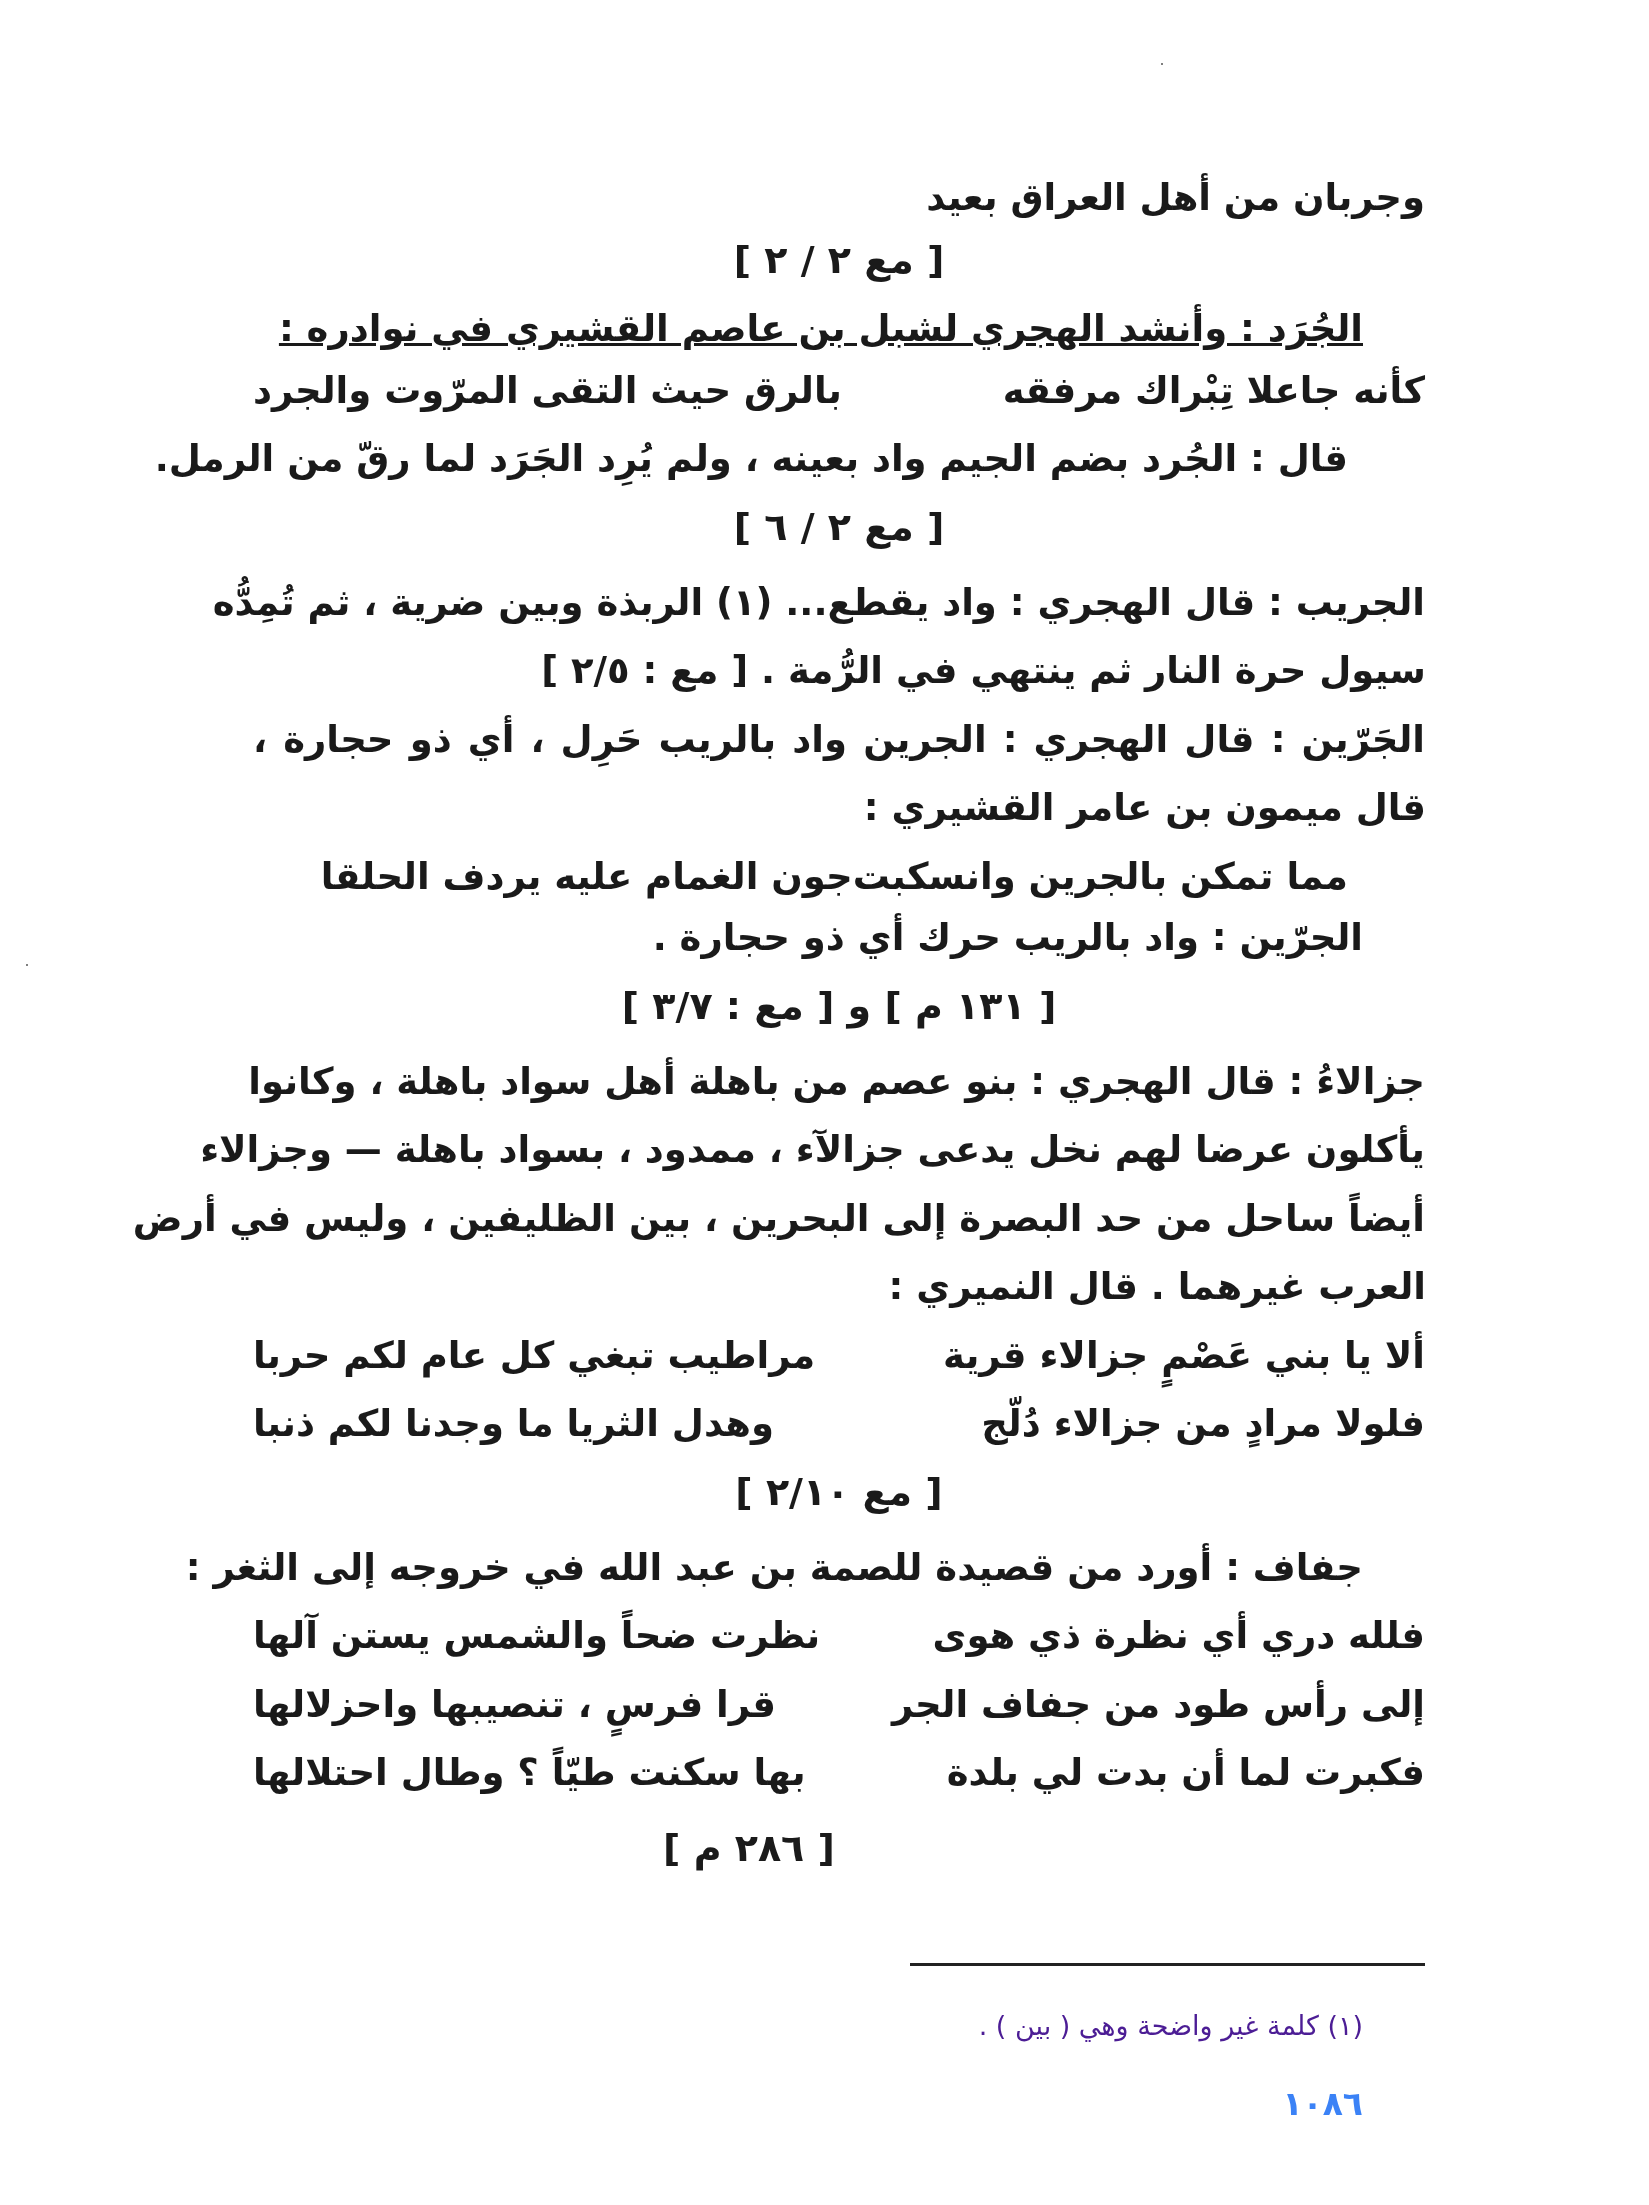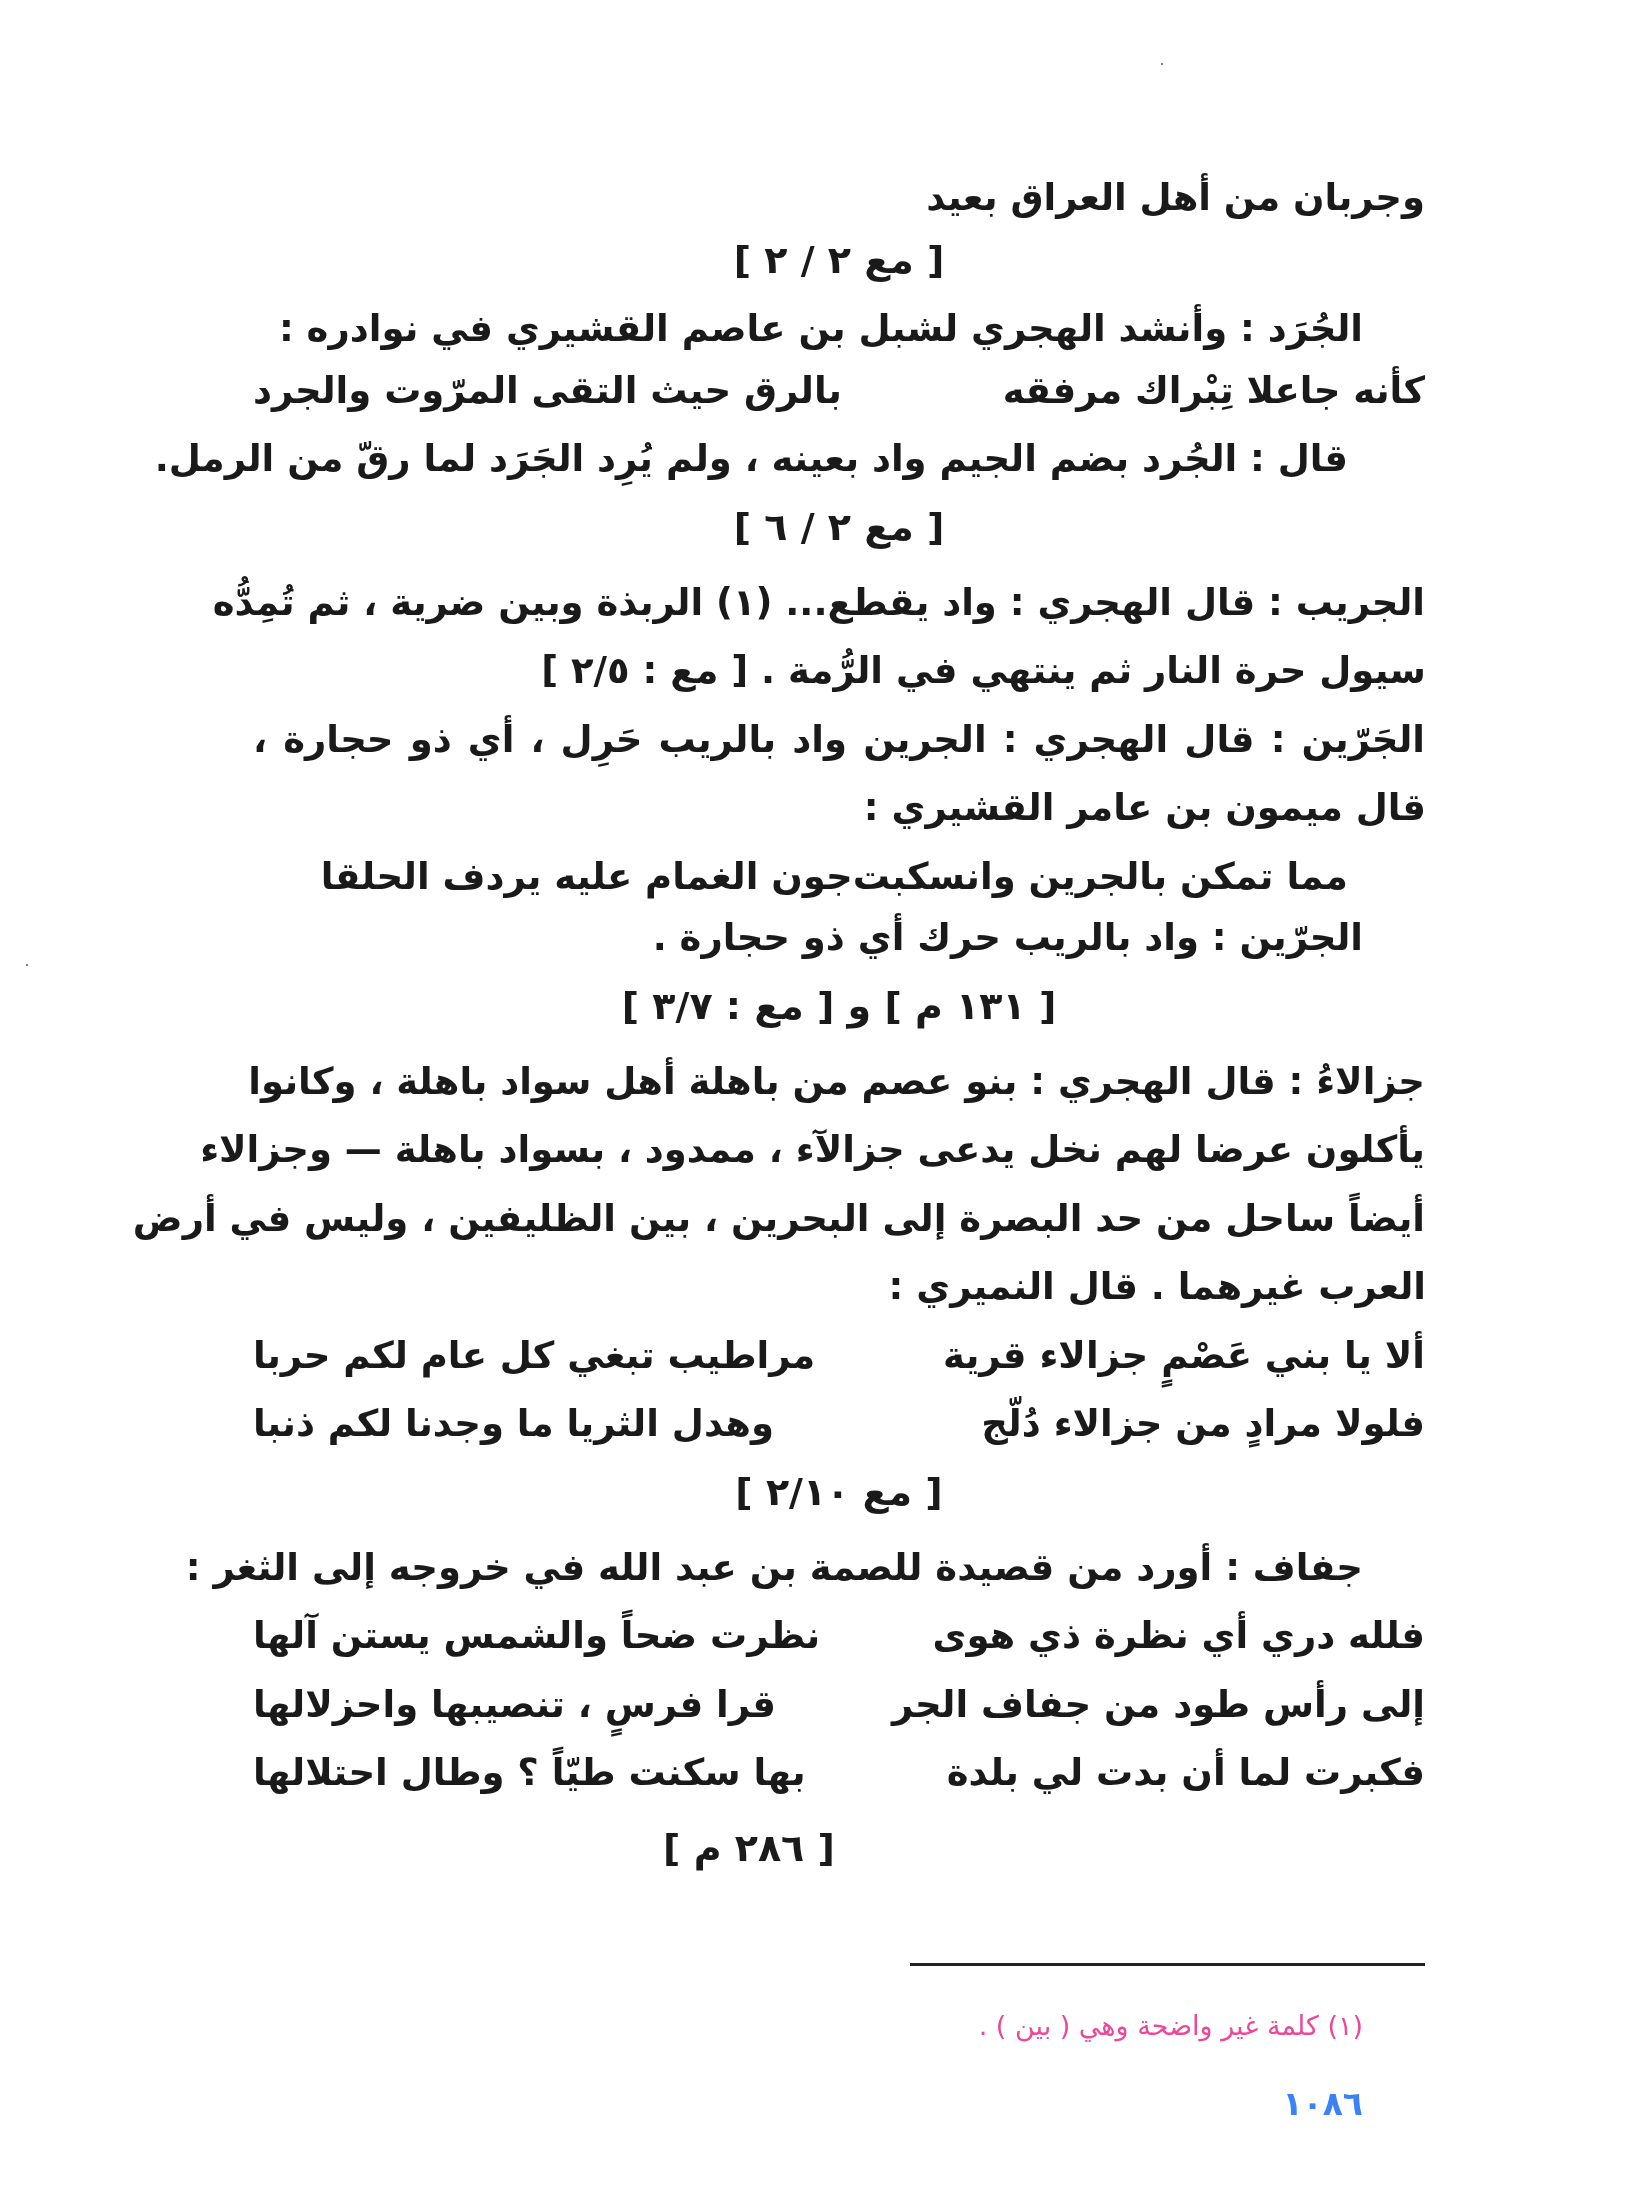--- a/index.html
+++ b/index.html
@@ -11,40 +11,40 @@
             font-size: 37px; line-height: 55px; height: 55px; color: #1a1a1a; }
     .full { left: 253px; width: 1172px; text-align: justify; text-align-last: justify; }
     .right { right: 224px; text-align: right; }
     .center { left: 253px; width: 1172px; text-align: center; }
     .verse { left: 253px; width: 1172px; display: flex; flex-direction: row; justify-content: space-between; }
     .verse .hemi { display: inline-block; }
     .verse.indented { left: 356px; width: 992px; }
     .ref { font-size: 38px; letter-spacing: 2.7px; }
     .rule { position: absolute; left: 910px; width: 515px; top: 1963px; height: 2.7px; background: #222; }
     .footnote { position: absolute; right: 287px; top: 2005px; direction: rtl; white-space: nowrap;
-                font-family: "DejaVu Sans", sans-serif; font-size: 27px; line-height: 41px; color: #ec4899; }
+                font-family: "DejaVu Sans", sans-serif; font-size: 27px; line-height: 41px; color: #4c1d95; }
     .page-number { position: absolute; right: 287px; top: 2084px; direction: rtl;
                    font-family: "DejaVu Sans", sans-serif; font-size: 33px; font-weight: bold; color: #3b82f6; }
     .speck { position: absolute; width: 2.1px; height: 2.1px; background: #555; border-radius: 50%; }
   </style>
 </head>
 <body>
 
 <div class="page">
 
   <span class="speck" style="left:1161px; top:63px;"></span>
   <span class="speck" style="left:26px; top:964px;"></span>
 
   <div class="line verse" style="top:170px;">
     <span class="hemi">وجربان من أهل العراق بعيد</span>
   </div>
 
   <div class="line center ref" style="top:233px;">[ مع ٢ / ٢ ]</div>
 
-  <div class="line right" style="top:301px; right:287px;">الجُرَد : وأنشد الهجري لشبل بن عاصم القشيري في نوادره :</div>
+  <div class="line right" style="top:301px; right:287px;text-decoration:underline;">الجُرَد : وأنشد الهجري لشبل بن عاصم القشيري في نوادره :</div>
 
   <div class="line verse" style="top:363px;">
     <span class="hemi">كأنه جاعلا تِبْراك مرفقه</span>
     <span class="hemi">بالرق حيث التقى المرّوت والجرد</span>
   </div>
 
   <div class="line full" style="top:431px; left:253px; width:1095px;">قال : الجُرد بضم الجيم واد بعينه ، ولم يُرِد الجَرَد لما رقّ من الرمل.</div>
 
   <div class="line center ref" style="top:500px;">[ مع ٢ / ٦ ]</div>
 

